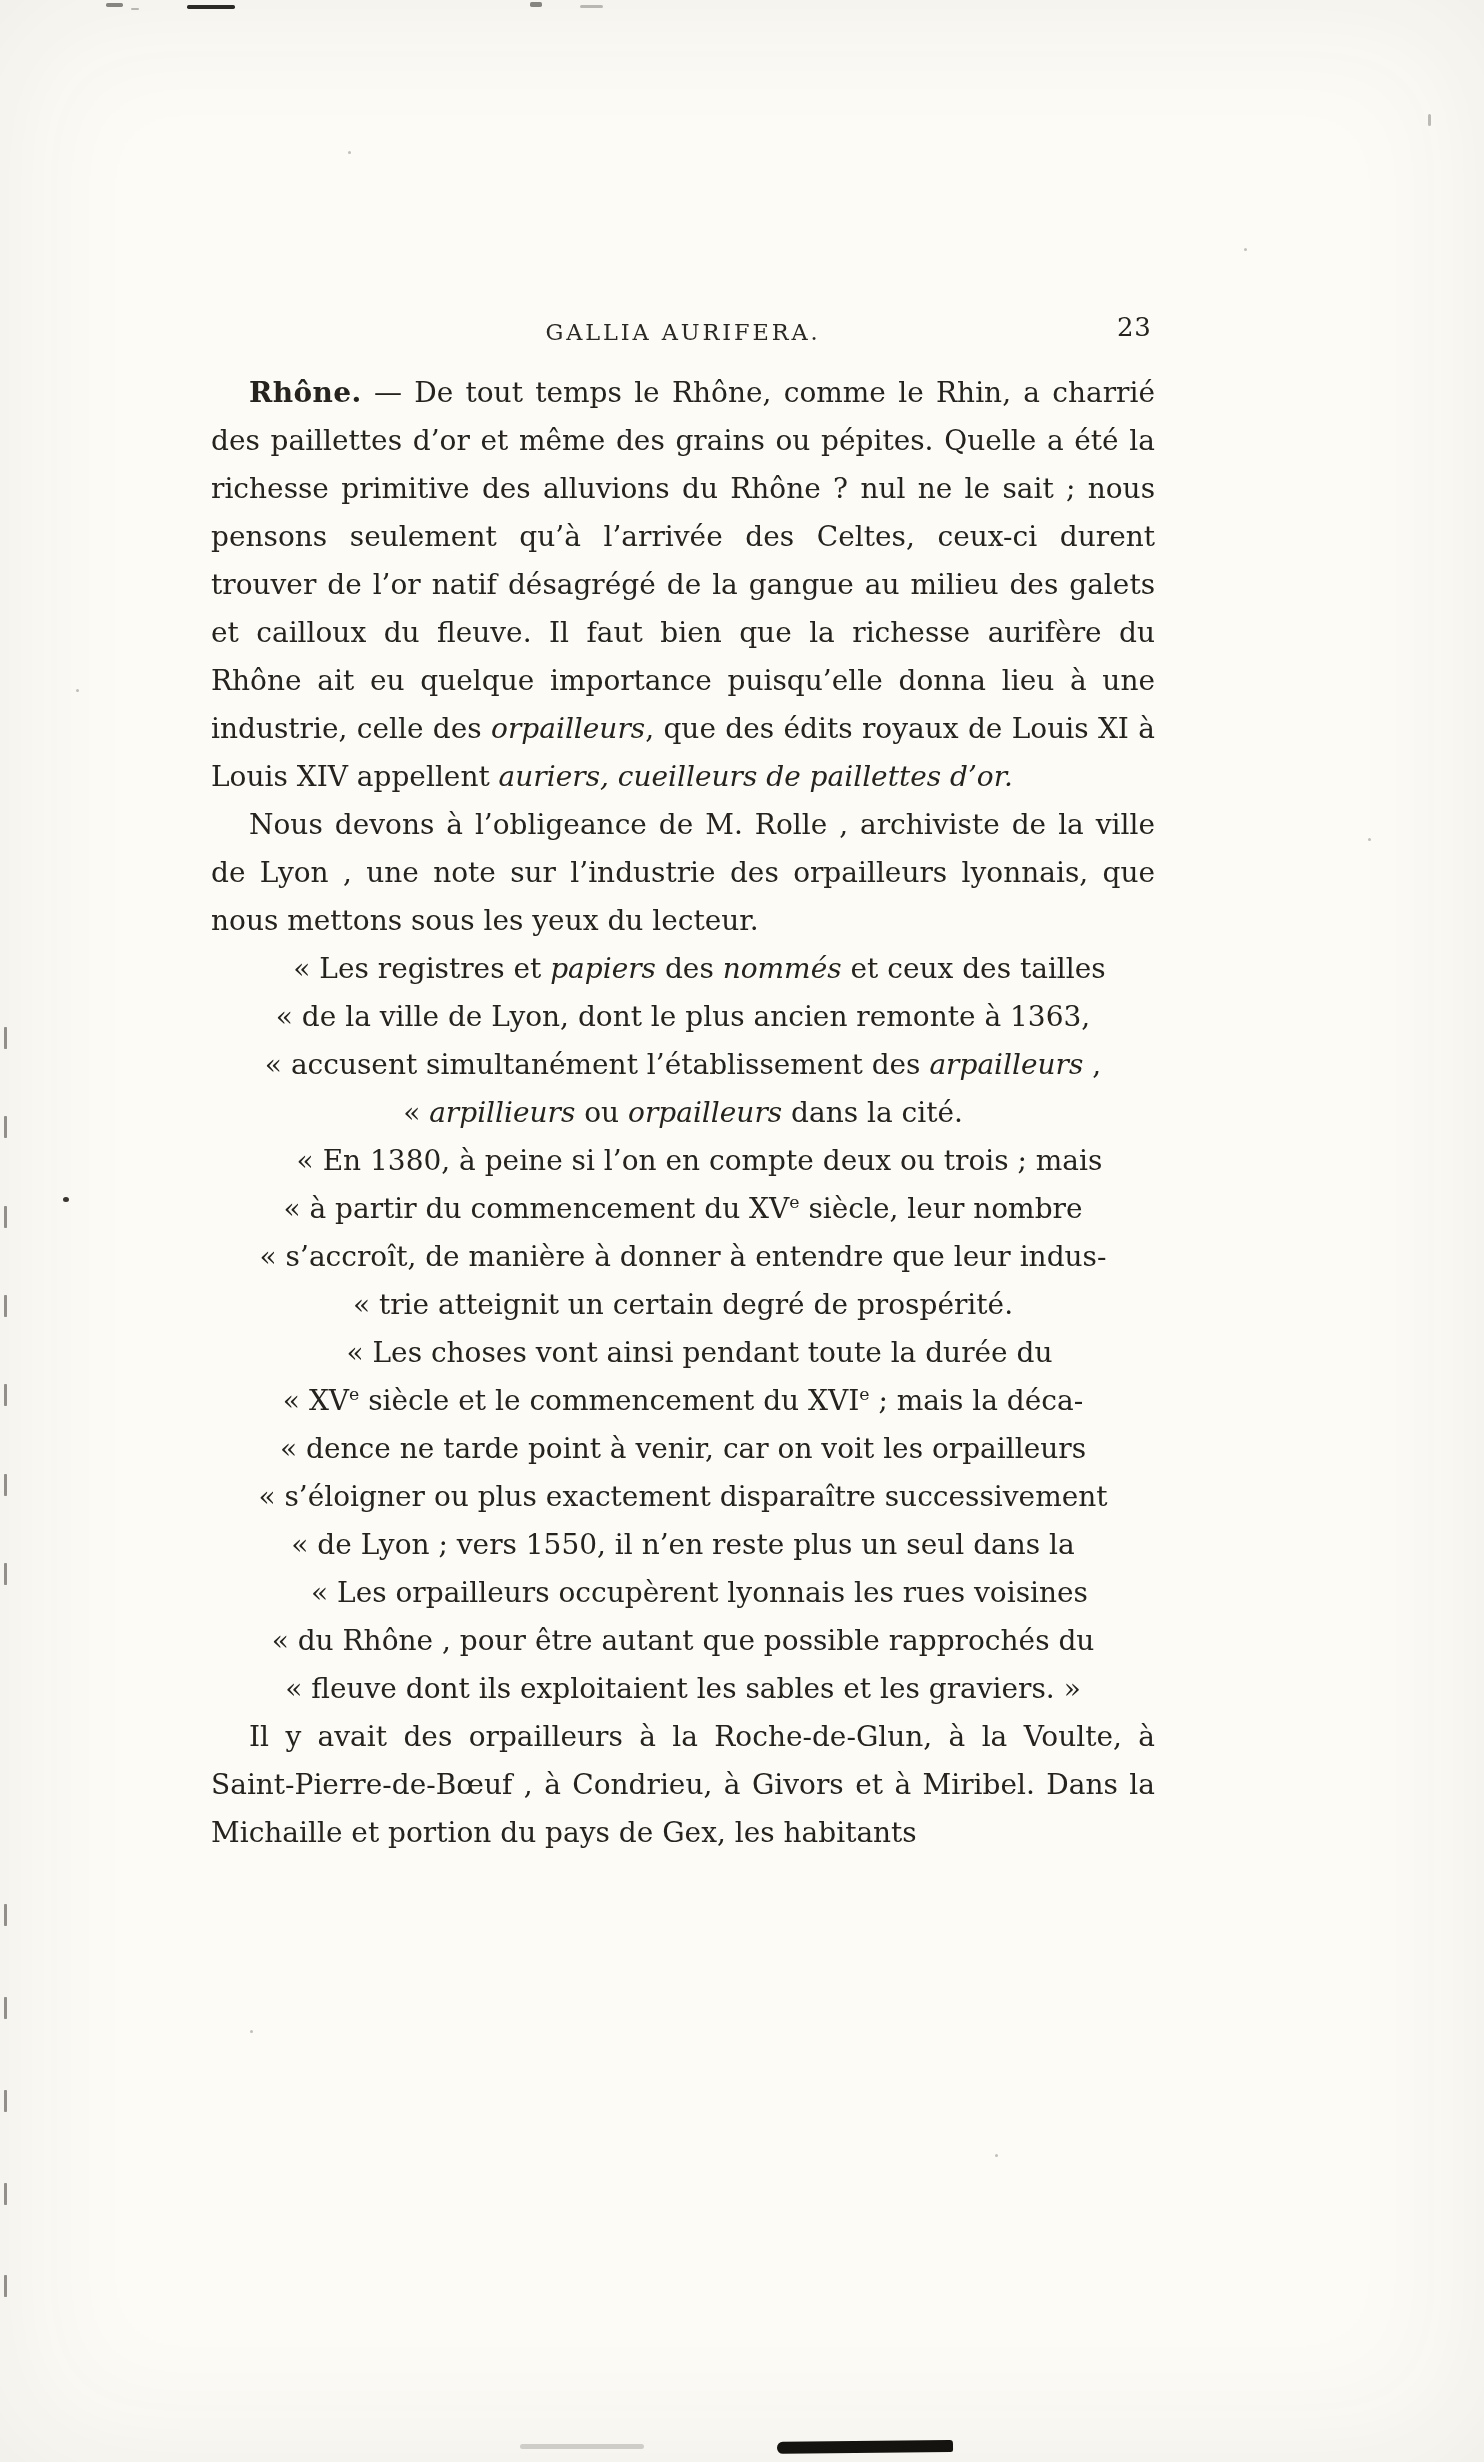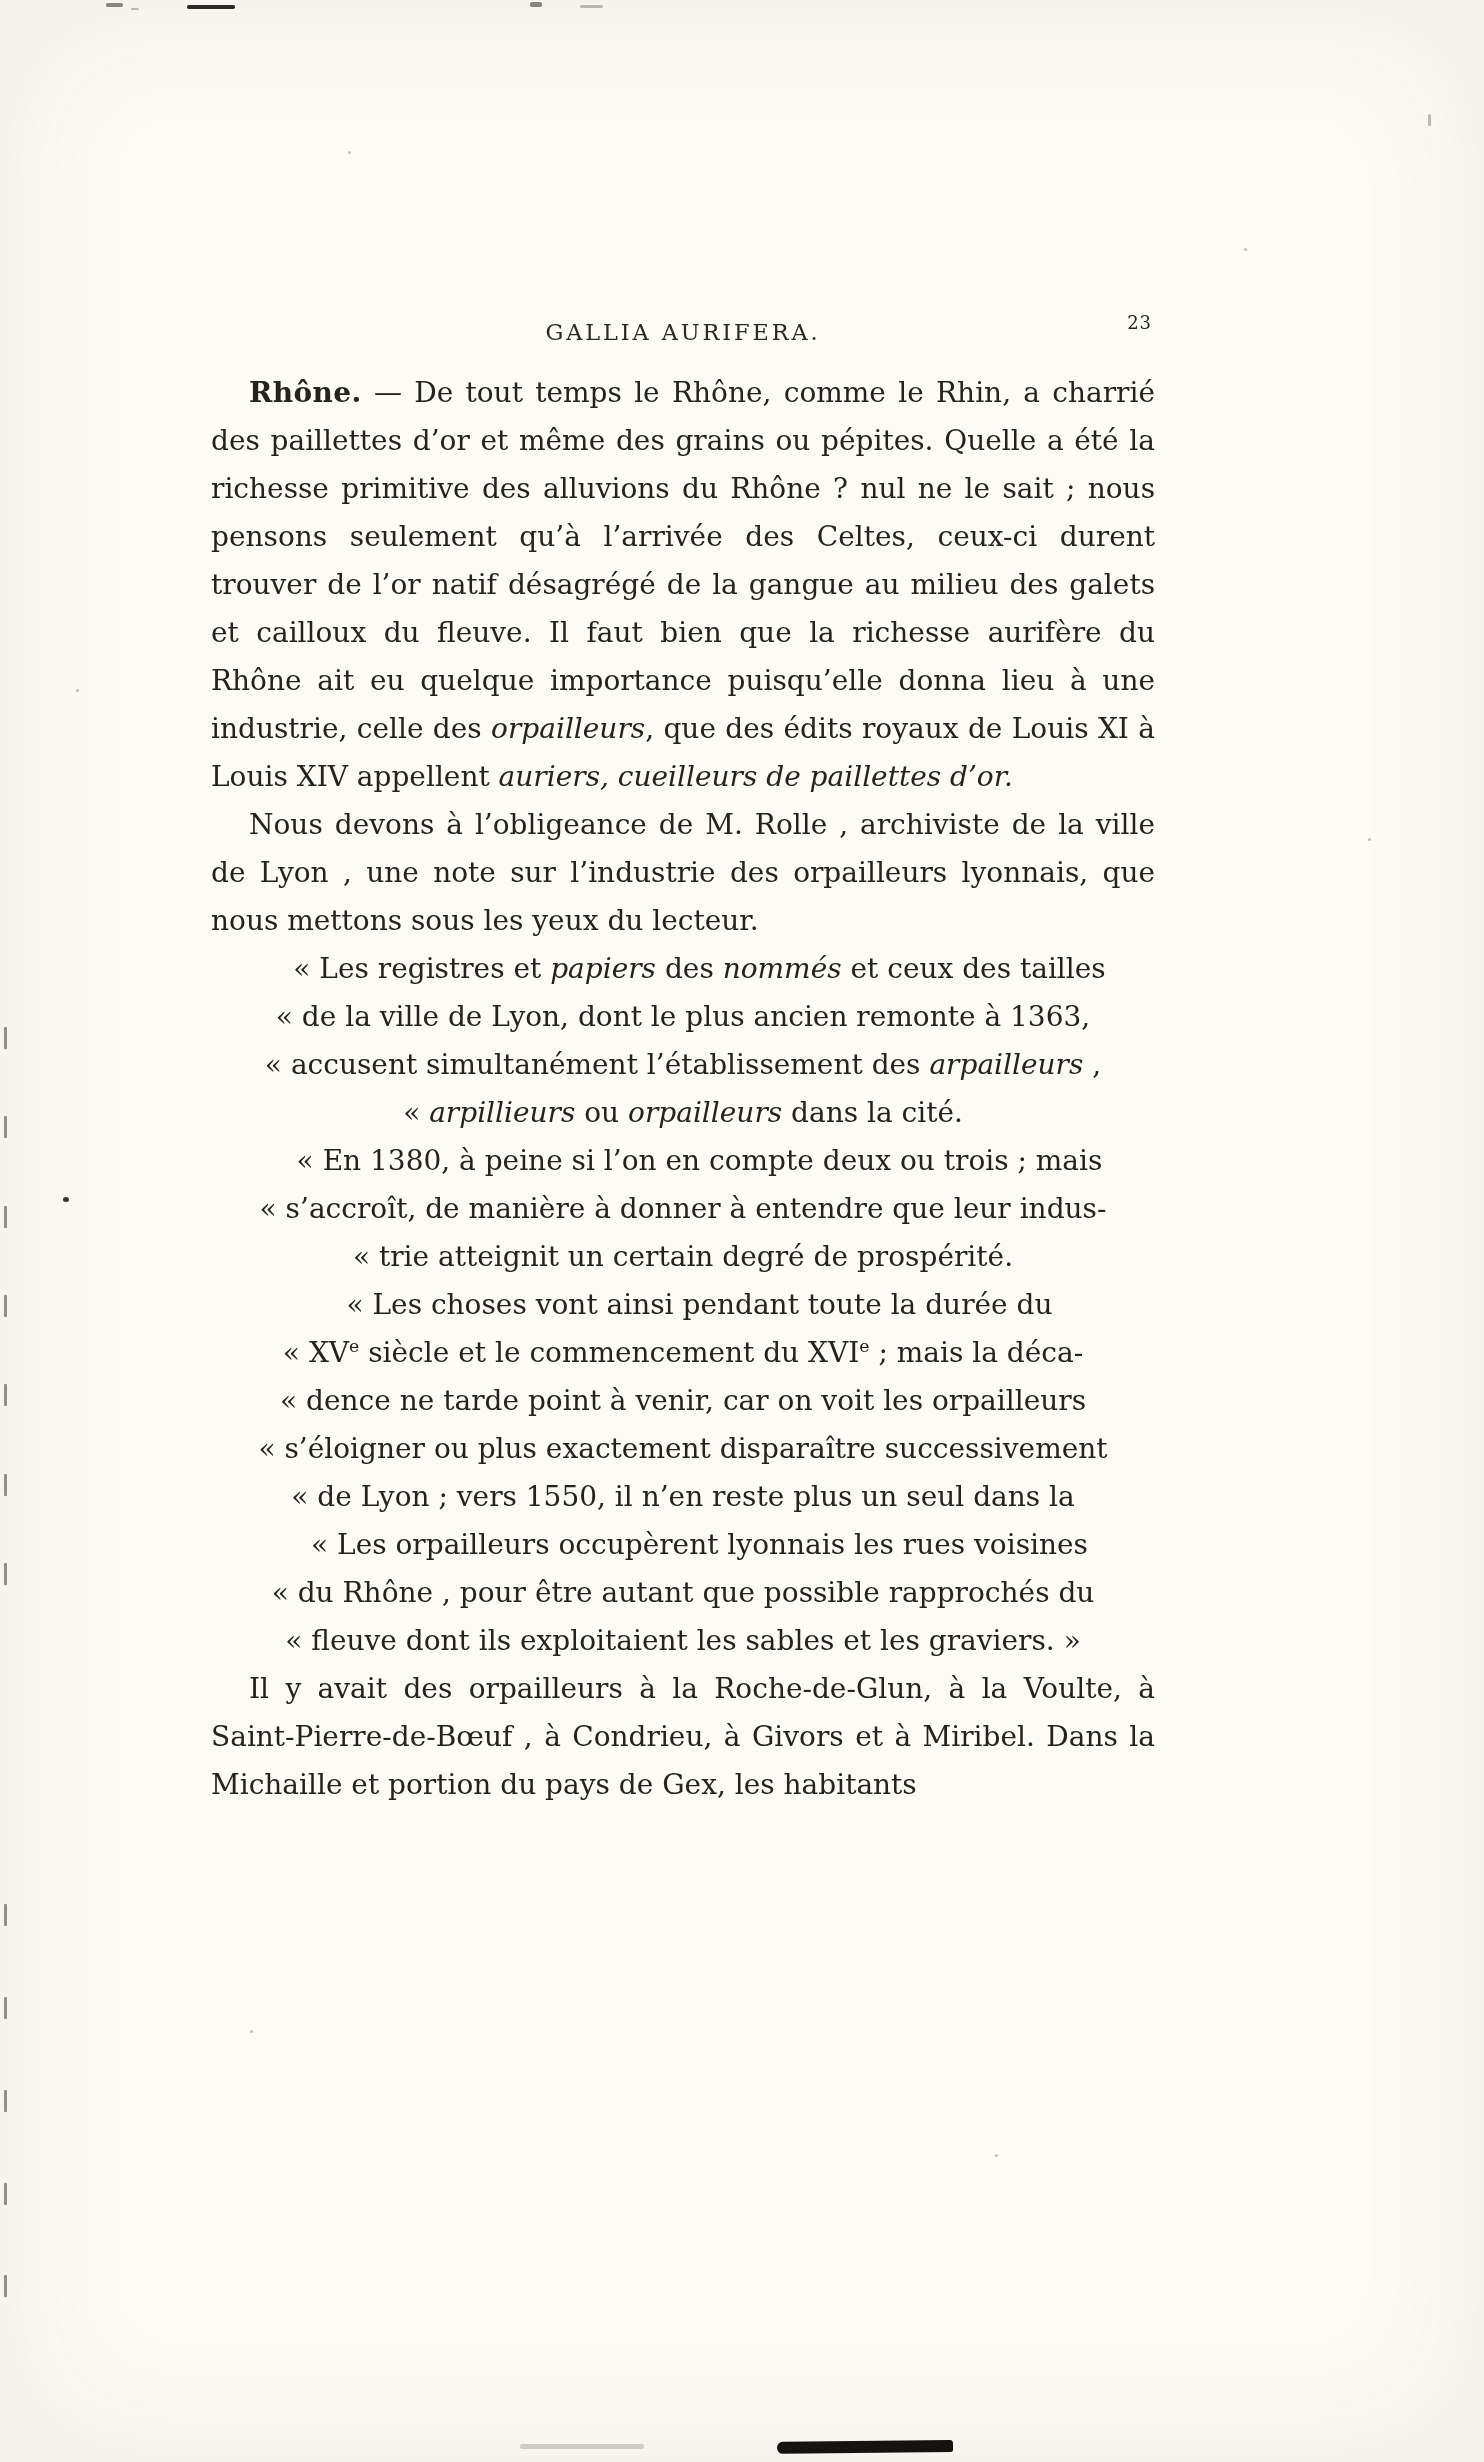--- a/index.html
+++ b/index.html
@@ -10,21 +10,21 @@
     color:#26231f;
   }
   .page{position:absolute;inset:0;box-shadow:inset 0 0 149px rgba(70,58,34,.07);}
 
   
   .running-head{position:absolute;left:211px;top:319px;width:944px;height:51px;}
   .running-title{
     position:absolute;left:0;right:0;text-align:center;
     font-size:22.4px;letter-spacing:2.9px;color:#2c2925;
   }
-  .page-number{position:absolute;right:3.3px;top:-6.6px;font-size:18px;letter-spacing:0.8px;}
+  .page-number{position:absolute;right:3.3px;top:-6.6px;font-size:26px;letter-spacing:0.8px;}
 
   
   .text-block{
     position:absolute;left:211px;top:369px;width:944px;
     font-size:28px;line-height:48px;
   }
   .para{margin:0;text-indent:38px;text-align:justify;}
   .qline{margin:0;text-align:center;}
   .q-first{text-indent:33px;}
   .i{font-style:italic;}
@@ -64,20 +64,21 @@
 
     <div>
       <p class="qline q-first"><span>« Les registres et </span><span class="i">papiers</span><span> des </span><span class="i">nommés</span><span> et ceux des tailles</span></p>
       <p class="qline"><span>« de la ville de Lyon, dont le plus ancien remonte à 1363,</span></p>
       <p class="qline"><span>« accusent simultanément l’établissement des </span><span class="i">arpailleurs</span><span> ,</span></p>
       <p class="qline"><span>« </span><span class="i">arpillieurs</span><span> ou </span><span class="i">orpailleurs</span><span> dans la cité.</span></p>
     </div>
 
     <div>
       <p class="qline q-first"><span>« En 1380, à peine si l’on en compte deux ou trois ; mais</span></p>
+      <p class="qline"><span>« à partir du commencement du XV</span><span class="sup">e</span><span> siècle, leur nombre</span></p>
       <p class="qline"><span>« s’accroît, de manière à donner à entendre que leur indus-</span></p>
       <p class="qline"><span>« trie atteignit un certain degré de prospérité.</span></p>
     </div>
 
     <div>
       <p class="qline q-first"><span>« Les choses vont ainsi pendant toute la durée du</span></p>
       <p class="qline"><span>« XV</span><span class="sup">e</span><span> siècle et le commencement du XVI</span><span class="sup">e</span><span> ; mais la déca-</span></p>
       <p class="qline"><span>« dence ne tarde point à venir, car on voit les orpailleurs</span></p>
       <p class="qline"><span>« s’éloigner ou plus exactement disparaître successivement</span></p>
       <p class="qline"><span>« de Lyon ; vers 1550, il n’en reste plus un seul dans la</span></p>

